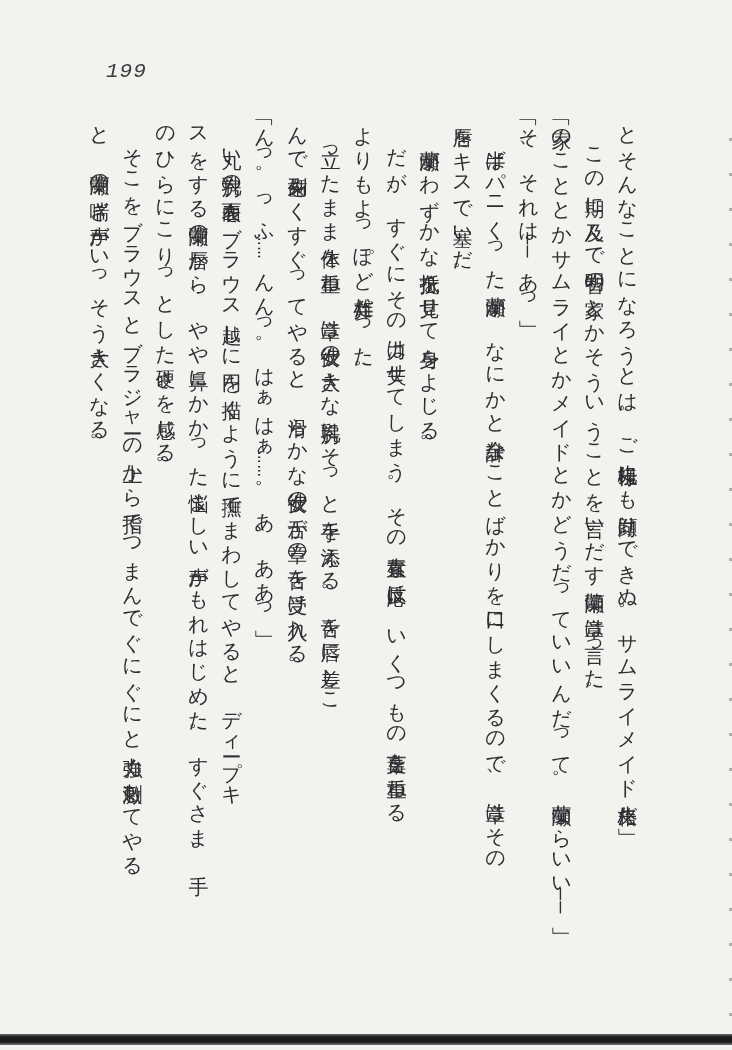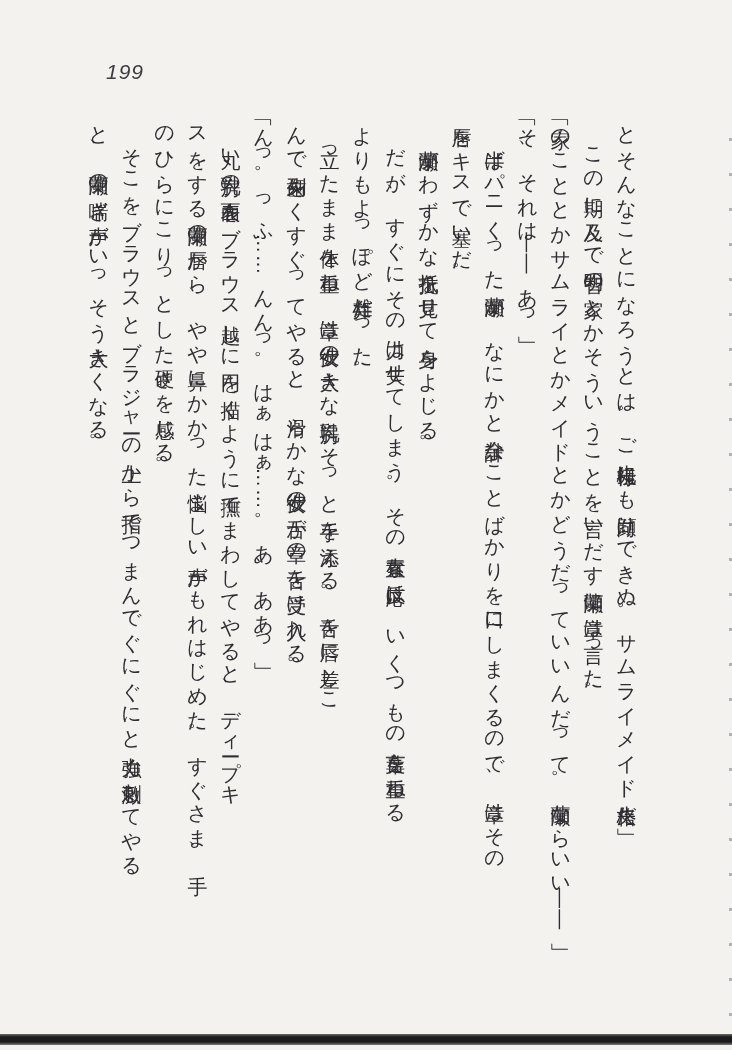--- a/index.html
+++ b/index.html
@@ -6,21 +6,21 @@
     margin: 0;
     padding: 0;
     background: #ffffff;
   }
   .page {
     position: relative;
     width: 732px;
     height: 1050px;
     background: #f3f2ef;
     overflow: hidden;
-    font-family: Liberation Sans, sans-serif;
+    font-family: Liberation Mono, monospace;
   }
   .page-number {
     position: absolute;
     left: 106px;
     top: 60px;
     font-style: italic;
     font-size: 21px;
     color: #3b3b40;
     letter-spacing: 1px;
   }

